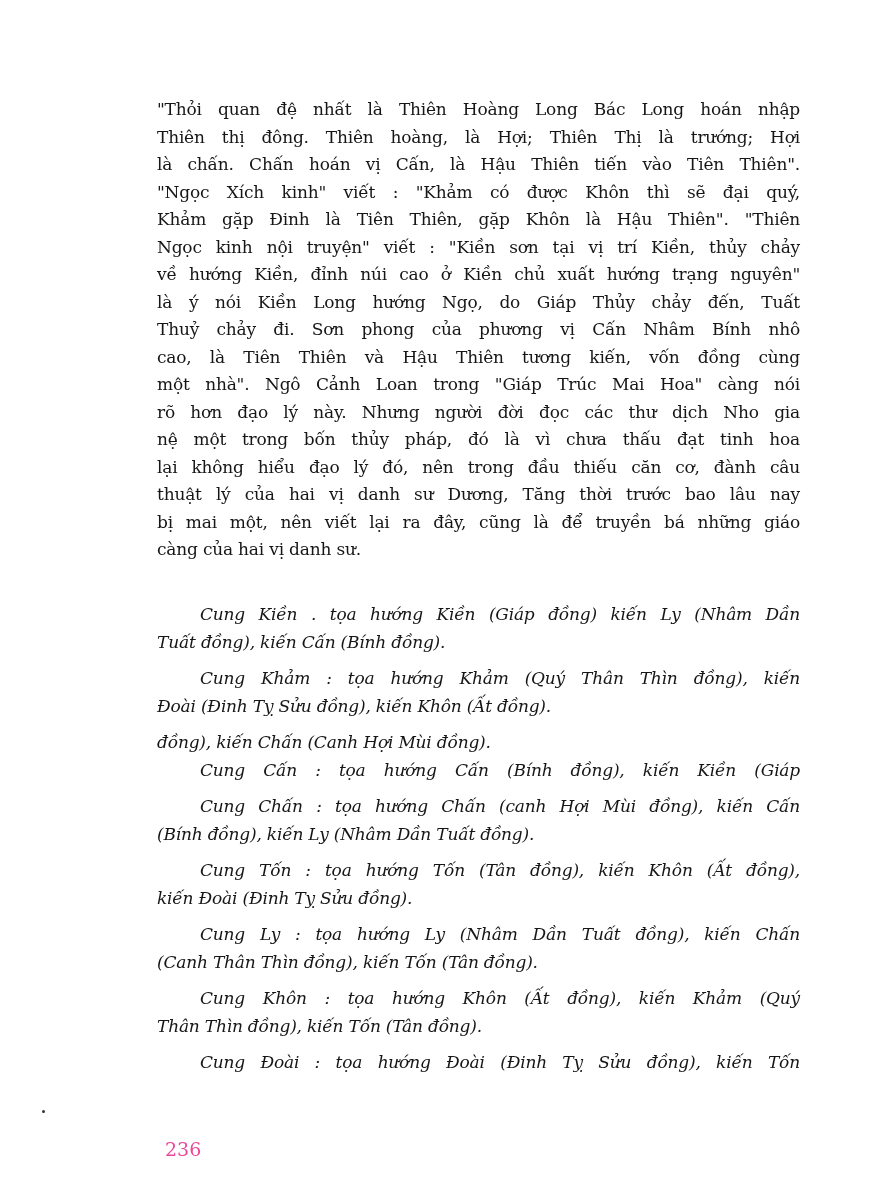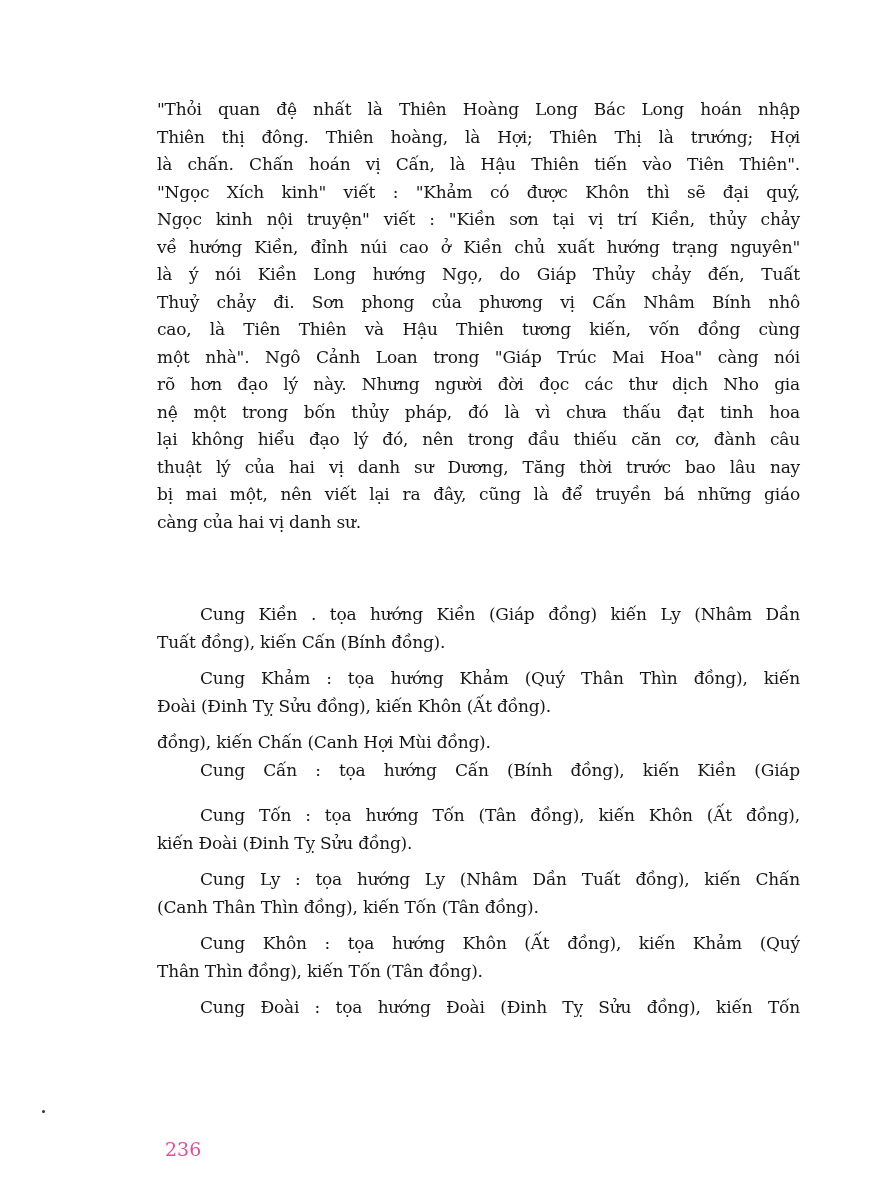--- a/index.html
+++ b/index.html
@@ -28,50 +28,55 @@
 </head>
 <body>
 
 <div class="page">
 
   <div class="block" style="top:96px;">
     <span class="line">"Thỏi quan đệ nhất là Thiên Hoàng Long Bác Long hoán nhập</span>
     <span class="line">Thiên thị đông. Thiên hoàng, là Hợi; Thiên Thị là trướng; Hợi</span>
     <span class="line">là chấn. Chấn hoán vị Cấn, là Hậu Thiên tiến vào Tiên Thiên".</span>
     <span class="line">"Ngọc Xích kinh" viết : "Khảm có được Khôn thì sẽ đại quý,</span>
+    <span class="line">Khảm gặp Đinh là Tiên Thiên, gặp Khôn là Hậu Thiên". "Thiên</span>
     <span class="line">Ngọc kinh nội truyện" viết : "Kiền sơn tại vị trí Kiền, thủy chảy</span>
     <span class="line">về hướng Kiền, đỉnh núi cao ở Kiền chủ xuất hướng trạng nguyên"</span>
     <span class="line">là ý nói Kiền Long hướng Ngọ, do Giáp Thủy chảy đến, Tuất</span>
     <span class="line">Thuỷ chảy đi. Sơn phong của phương vị Cấn Nhâm Bính nhô</span>
     <span class="line">cao, là Tiên Thiên và Hậu Thiên tương kiến, vốn đồng cùng</span>
     <span class="line">một nhà". Ngô Cảnh Loan trong "Giáp Trúc Mai Hoa" càng nói</span>
     <span class="line">rõ hơn đạo lý này. Nhưng người đời đọc các thư dịch Nho gia</span>
     <span class="line">nệ một trong bốn thủy pháp, đó là vì chưa thấu đạt tinh hoa</span>
     <span class="line">lại không hiểu đạo lý đó, nên trong đầu thiếu căn cơ, đành câu</span>
     <span class="line">thuật lý của hai vị danh sư Dương, Tăng thời trước bao lâu nay</span>
     <span class="line">bị mai một, nên viết lại ra đây, cũng là để truyền bá những giáo</span>
     <span class="line last">càng của hai vị danh sư.</span>
   </div>
 
-  <div class="block" style="top:601px;">
+  <div class="block" style="top:601px;font-style:italic;">
     <div>
       <span class="line indent">Cung Kiền . tọa hướng Kiền (Giáp đồng) kiến Ly (Nhâm Dần</span>
       <span class="line last">Tuất đồng), kiến Cấn (Bính đồng).</span>
     </div>
     <div class="para-gap"></div>
     <div>
       <span class="line indent">Cung Khảm : tọa hướng Khảm (Quý Thân Thìn đồng), kiến</span>
       <span class="line last">Đoài (Đinh Tỵ Sửu đồng), kiến Khôn (Ất đồng).</span>
     </div>
     <div class="para-gap"></div>
     <div>
       <span class="line last">đồng), kiến Chấn (Canh Hợi Mùi đồng).</span>
       <span class="line indent">Cung Cấn : tọa hướng Cấn (Bính đồng), kiến Kiền (Giáp</span>
     </div>
     <div class="para-gap"></div>
+    <div>
+      <span class="line indent">Cung Chấn : tọa hướng Chấn (canh Hợi Mùi đồng), kiến Cấn</span>
+      <span class="line last">(Bính đồng), kiến Ly (Nhâm Dần Tuất đồng).</span>
+    </div>
     <div class="para-gap"></div>
     <div>
       <span class="line indent">Cung Tốn : tọa hướng Tốn (Tân đồng), kiến Khôn (Ất đồng),</span>
       <span class="line last">kiến Đoài (Đinh Tỵ Sửu đồng).</span>
     </div>
     <div class="para-gap"></div>
     <div>
       <span class="line indent">Cung Ly : tọa hướng Ly (Nhâm Dần Tuất đồng), kiến Chấn</span>
       <span class="line last">(Canh Thân Thìn đồng), kiến Tốn (Tân đồng).</span>
     </div>

